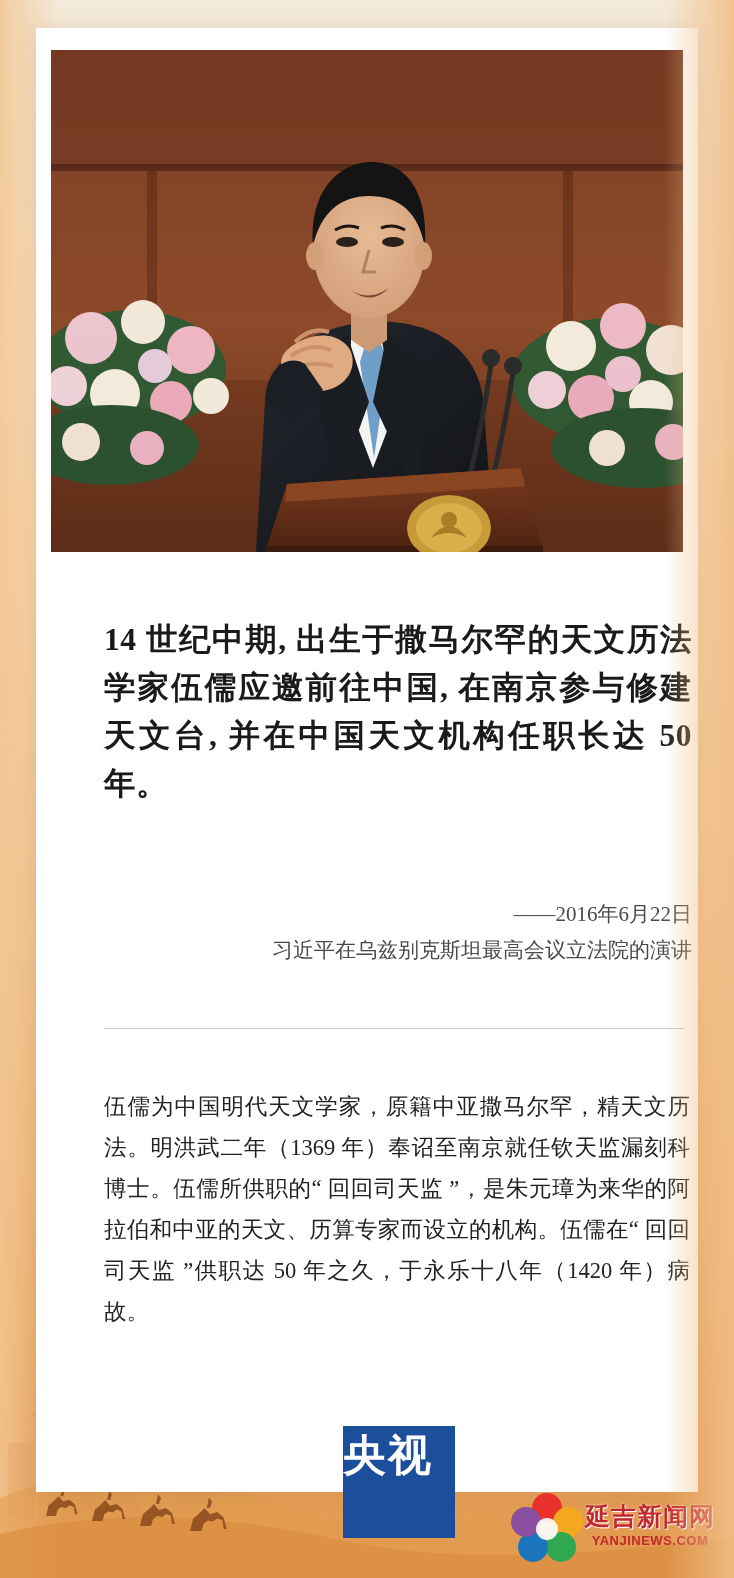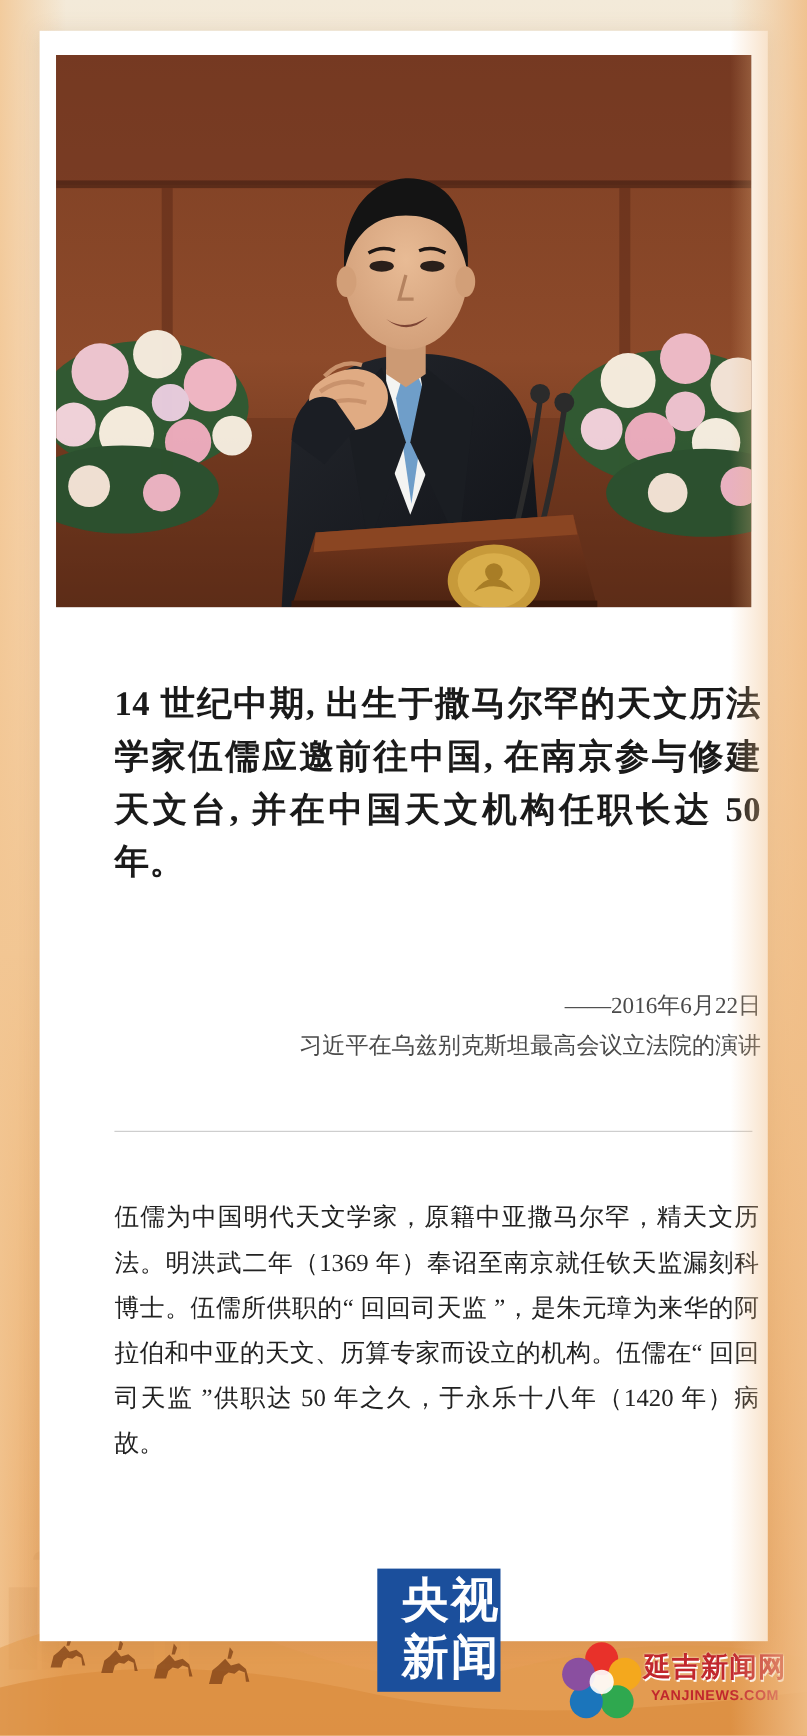--- a/index.html
+++ b/index.html
@@ -146,21 +146,21 @@
     left: 307px;
     top: 1398px;
     width: 112px;
     height: 112px;
     background: #1b4f9c;
     color: #ffffff;
     font-family: "Liberation Serif", serif;
     font-weight: bold;
     font-size: 43px;
     line-height: 52px;
-    text-align: right;
+    text-align: left;
     padding-top: 4px;
     box-sizing: border-box;
   }
   .logo .l1, .logo .l2 { display: block; letter-spacing: 2px; }
 
   
   .watermark {
     position: absolute;
     right: 14px;
     bottom: 6px;
@@ -365,21 +365,20 @@
       <span class="line1">——2016年6月22日</span>
       <span class="line2">习近平在乌兹别克斯坦最高会议立法院的演讲</span>
     </div>
 
     <div class="divider"></div>
 
     <div class="body-text">伍儒为中国明代天文学家，原籍中亚撒马尔罕，精天文历法。明洪武二年（1369 年）奉诏至南京就任钦天监漏刻科博士。伍儒所供职的“ 回回司天监 ”，是朱元璋为来华的阿拉伯和中亚的天文、历算专家而设立的机构。伍儒在“ 回回司天监 ”供职达 50 年之久，于永乐十八年（1420 年）病故。</div>
 
     <div class="logo">
       <span class="l1">央视</span>
-      <span class="l2">新闻</span>
     </div>
   </div>
 
   <div class="watermark">
     <svg class="wm-flower" viewBox="0 0 74 74">
       <circle cx="37" cy="16" r="15" fill="#e8312a"></circle>
       <circle cx="58" cy="30" r="15" fill="#f4a81d"></circle>
       <circle cx="51" cy="55" r="15" fill="#2fa84f"></circle>
       <circle cx="23" cy="55" r="15" fill="#1b75bb"></circle>
       <circle cx="16" cy="30" r="15" fill="#8a4fa0"></circle>

